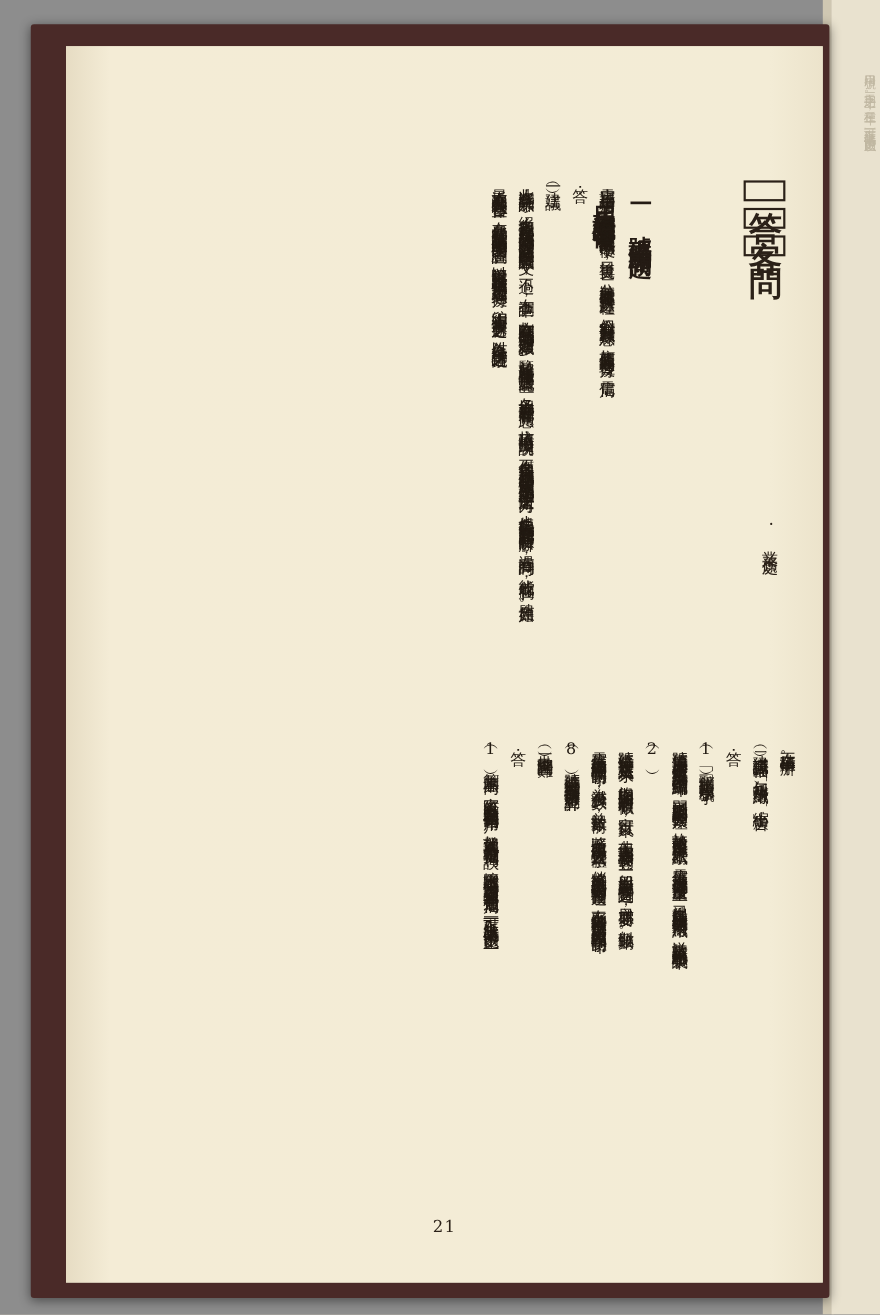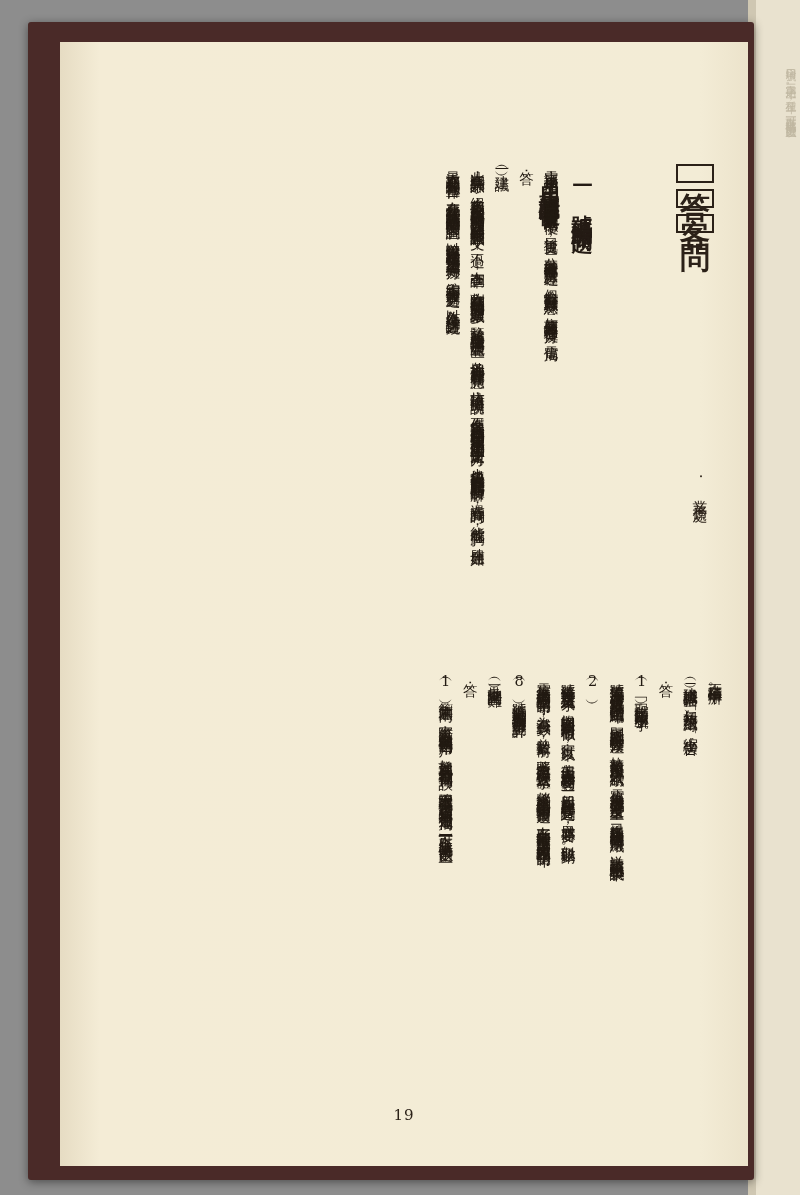--- a/index.html
+++ b/index.html
@@ -218,15 +218,15 @@
       <div class="col">號碼簿原用五十磅淺黃色模造紙及五十磅印書紙編印，嗣因紙質及印刷等技術較差，故於數年前改用現行之六十磅紙，電信局為求減少號碼簿厚度及重量，已搜集多種外國號碼簿較薄用紙，送請數家紙廠化驗試製中。</div>
       <div class="col">（2）</div>
       <div class="col">號碼簿分類廣告之格式及大小，均與國際間所採用者相似，實行以來，非但工商電話用戶需要刊登，一般用戶對此等廣告之查閱，亦日感需要，似難取銷。</div>
       <div class="col">電信局為號碼簿本用五號字體刊印，為減少頁數，曾於數年前，將五號字改用現行之六號字體，倘將來紙質及印刷技術均有相當改進，在不影響清晰程度之原則下當研究改用較小字體刊印。</div>
       <div class="col">（8）號碼簿分劃之編排均按字典所用筆劃計算，</div>
       <div class="col">（三）批評查閱困難</div>
       <div class="col">答：</div>
       <div class="col">（1）筆劃算法不同：實際算出之筆劃與號碼簿刊印用戶，如發現其名稱分劃被電信局刊誤，壞寄附本號碼簿之「刊誤更正通知單」通知電信局，可在下一版之號碼簿內予以更正。</div>
     </div>
 
-    <div class="folio">19</div>
+    <div class="folio">21</div>
   </div>
 </div>
 
 </body></html>

